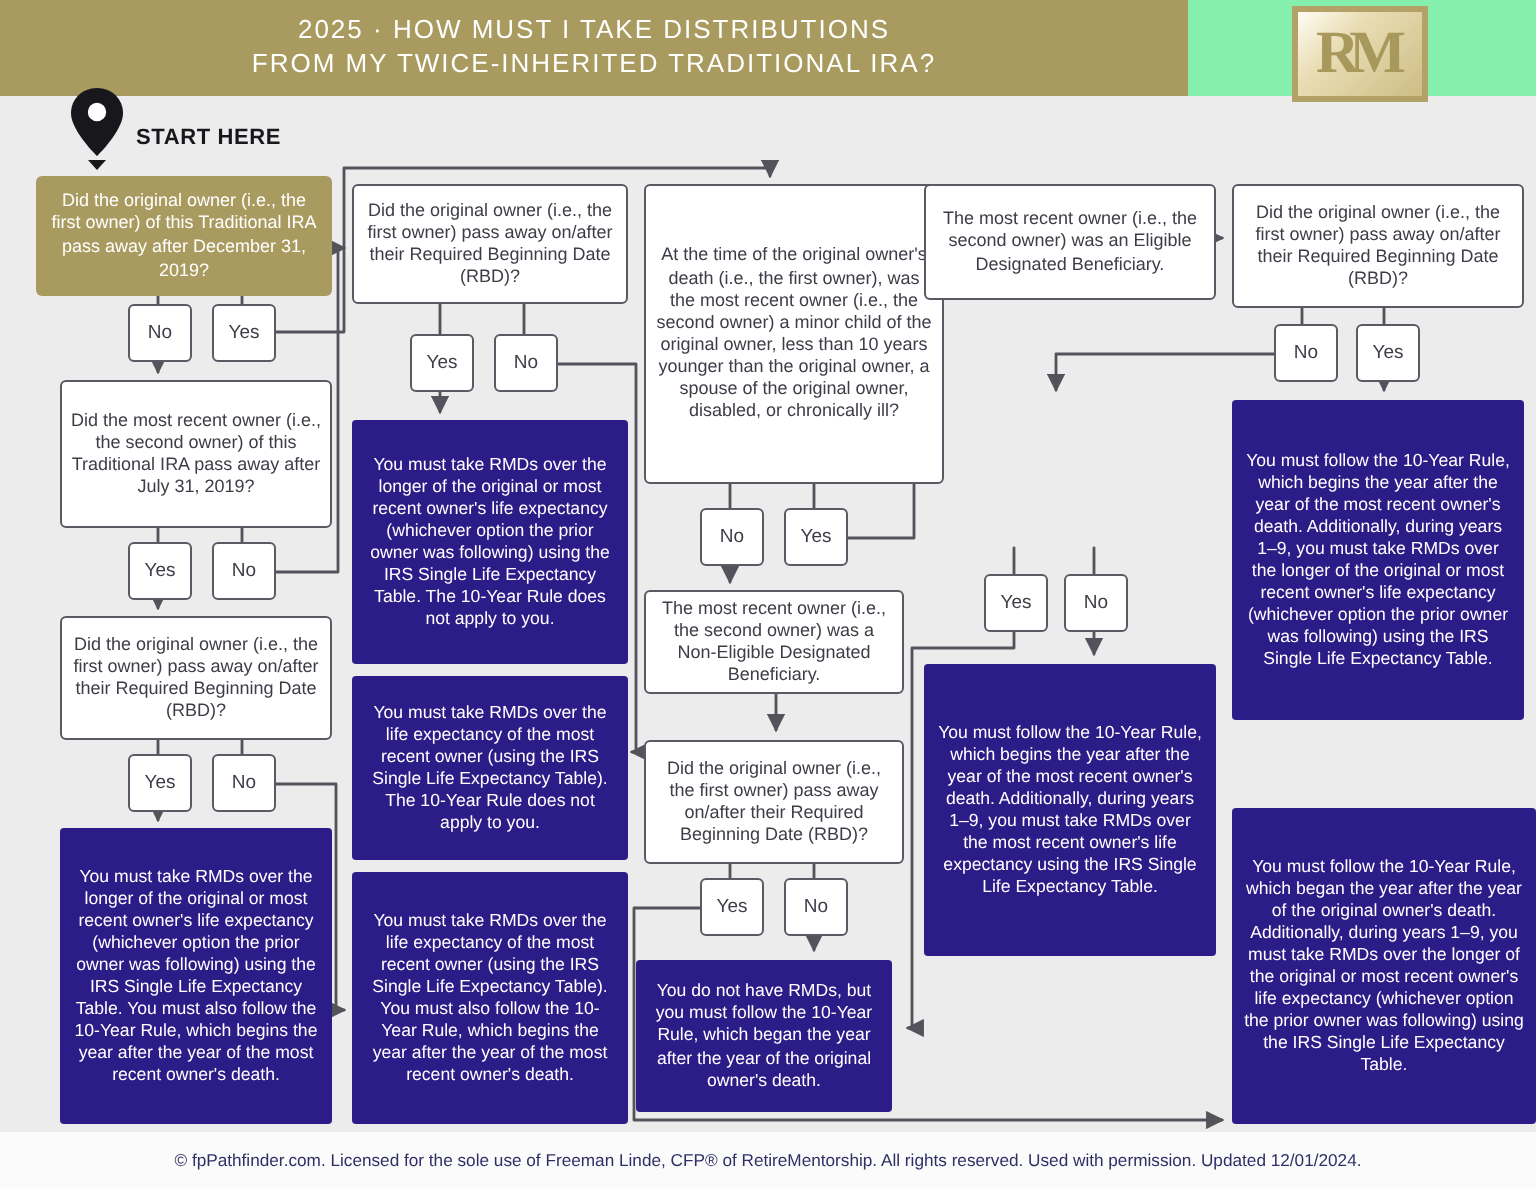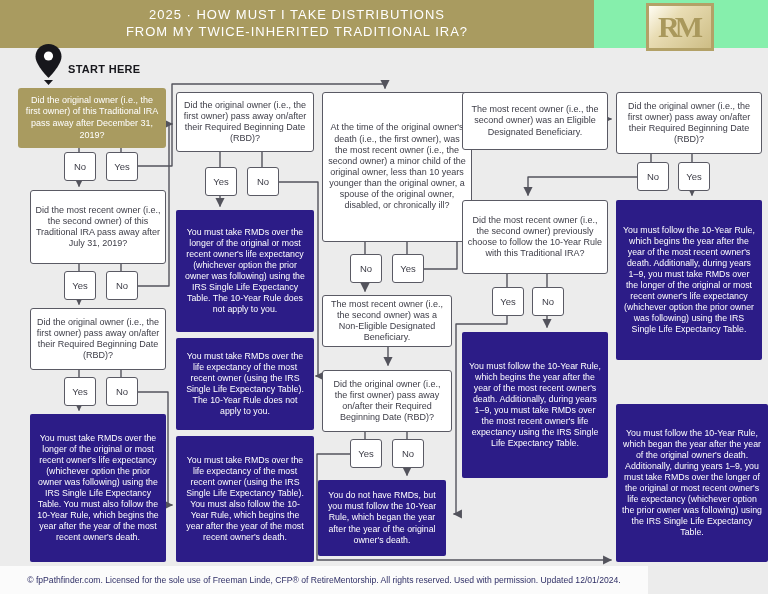--- a/index.html
+++ b/index.html
@@ -37,21 +37,21 @@
   .ans{font-size:9.5px;z-index:2;}
   .gbox{position:absolute;background:var(--gold);color:#ffffff;border-radius:3px;
     display:flex;align-items:center;justify-content:center;text-align:center;
     font-size:9px;line-height:1.3;padding:4px 6px;box-sizing:border-box;z-index:2;}
   .pbox{position:absolute;background:var(--purple);color:#ffffff;border-radius:2px;
     display:flex;align-items:center;justify-content:center;text-align:center;
     font-size:8.8px;line-height:1.26;padding:5px 6px;box-sizing:border-box;z-index:2;}
   
   #wires{position:absolute;left:0;top:0;width:768px;height:594px;z-index:1;}
   
-  .footer{position:absolute;left:0;top:566px;width:648px;height:28px;background:#fbfbfb;
+  .footer{position:absolute;left:0;top:566px;width:768px;height:28px;background:#fbfbfb;
     display:flex;align-items:center;justify-content:center;}
   .footer span{font-size:8.6px;color:#2f2f66;}
   .pin{position:absolute;left:35px;top:44px;z-index:3;}
 </style>
 </head>
 <body>
 
 <div id="canvas">
 
   <div class="band">
@@ -140,21 +140,20 @@
   <div class="qbox" style="left:322px;top:92px;width:150px;height:150px;">At the time of the original owner's death (i.e., the first owner), was the most recent owner (i.e., the second owner) a minor child of the original owner, less than 10 years younger than the original owner, a spouse of the original owner, disabled, or chronically ill?</div>
   <div class="ans" style="left:350px;top:254px;width:30px;height:27px;">No</div>
   <div class="ans" style="left:392px;top:254px;width:30px;height:27px;">Yes</div>
   <div class="qbox" style="left:322px;top:295px;width:130px;height:52px;">The most recent owner (i.e., the second owner) was a Non-Eligible Designated Beneficiary.</div>
   <div class="qbox" style="left:322px;top:370px;width:130px;height:62px;">Did the original owner (i.e., the first owner) pass away on/after their Required Beginning Date (RBD)?</div>
   <div class="ans" style="left:350px;top:439px;width:30px;height:27px;">Yes</div>
   <div class="ans" style="left:392px;top:439px;width:30px;height:27px;">No</div>
   <div class="pbox" style="left:318px;top:480px;width:128px;height:76px;">You do not have RMDs, but you must follow the 10-Year Rule, which began the year after the year of the original owner's death.</div>
 
   <div class="qbox" style="left:462px;top:92px;width:146px;height:58px;">The most recent owner (i.e., the second owner) was an Eligible Designated Beneficiary.</div>
-  <div class="qbox" style="left:462px;top:200px;width:146px;height:74px;">Did the most recent owner (i.e., the second owner) previously choose to follow the 10-Year Rule with this Traditional IRA?</div>
   <div class="ans" style="left:492px;top:287px;width:30px;height:27px;">Yes</div>
   <div class="ans" style="left:532px;top:287px;width:30px;height:27px;">No</div>
   <div class="pbox" style="left:462px;top:332px;width:146px;height:146px;">You must follow the 10-Year Rule, which begins the year after the year of the most recent owner's death. Additionally, during years 1–9, you must take RMDs over the most recent owner's life expectancy using the IRS Single Life Expectancy Table.</div>
 
   <div class="qbox" style="left:616px;top:92px;width:146px;height:62px;">Did the original owner (i.e., the first owner) pass away on/after their Required Beginning Date (RBD)?</div>
   <div class="ans" style="left:637px;top:162px;width:30px;height:27px;">No</div>
   <div class="ans" style="left:678px;top:162px;width:30px;height:27px;">Yes</div>
   <div class="pbox" style="left:616px;top:200px;width:146px;height:160px;">You must follow the 10-Year Rule, which begins the year after the year of the most recent owner's death. Additionally, during years 1–9, you must take RMDs over the longer of the original or most recent owner's life expectancy (whichever option the prior owner was following) using the IRS Single Life Expectancy Table.</div>
   <div class="pbox" style="left:616px;top:404px;width:152px;height:158px;">You must follow the 10-Year Rule, which began the year after the year of the original owner's death. Additionally, during years 1–9, you must take RMDs over the longer of the original or most recent owner's life expectancy (whichever option the prior owner was following) using the IRS Single Life Expectancy Table.</div>
 

